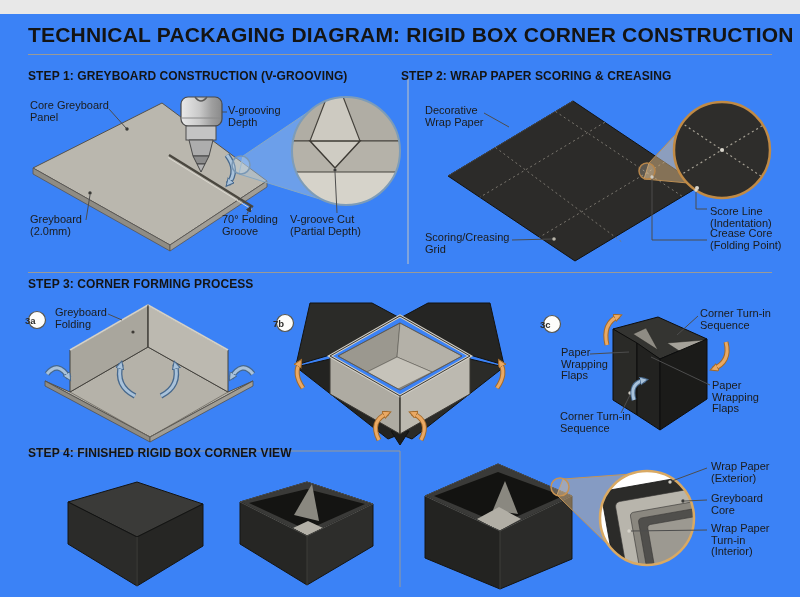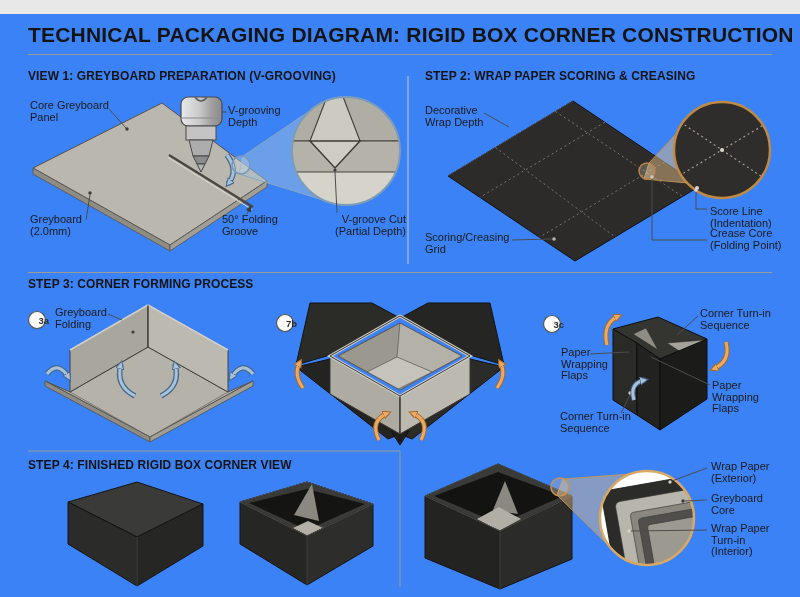--- a/index.html
+++ b/index.html
@@ -12,23 +12,23 @@
   .title{
     position:absolute;left:28px;top:9px;width:760px;
     font-size:21px;font-weight:bold;letter-spacing:.2px;color:#141414;white-space:nowrap;
   }
   .hdr{
     position:absolute;font-size:12px;font-weight:bold;letter-spacing:.1px;color:#141414;white-space:nowrap;
   }
   .lbl{
     position:absolute;font-size:11px;line-height:11.5px;color:#1b1b1a;white-space:pre-line;
   }
-  .lbl.center{text-align:right;}
+  .lbl.center{text-align:left;}
   .badge{
-    position:absolute;width:24px;text-align:right;
+    position:absolute;width:24px;text-align:left;
     font-size:9.5px;font-weight:bold;color:#2c2c2a;
   }
 </style>
 </head>
 <body>
 
 <div class="canvas">
 
 <svg class="art" width="800" height="597" viewBox="0 0 800 597">
   <defs>
@@ -295,38 +295,38 @@
       <polyline points="707,516 631,517"></polyline>
     </g>
     <circle cx="670" cy="468" r="1.7" fill="#cfccc4"></circle>
     <circle cx="683" cy="487" r="1.7" fill="#3a3a38"></circle>
     <circle cx="629" cy="517" r="1.7" fill="#d6d3ca"></circle>
   </g>
 </svg>
 
 <div class="title">TECHNICAL PACKAGING DIAGRAM: RIGID BOX CORNER CONSTRUCTION</div>
 
-<div class="hdr" style="left:28px;top:55px">VIEW 1: GREYBOARD PREPARATION (V-GROOVING)</div>
-<div class="hdr" style="left:425px;top:55px">STEP 2: WRAP PAPER SCORING &amp; CREASING</div>
+<div class="hdr" style="left:28px;top:55px">STEP 1: GREYBOARD CONSTRUCTION (V-GROOVING)</div>
+<div class="hdr" style="left:401px;top:55px">STEP 2: WRAP PAPER SCORING &amp; CREASING</div>
 <div class="hdr" style="left:28px;top:263px">STEP 3: CORNER FORMING PROCESS</div>
-<div class="hdr" style="left:28px;top:444px">STEP 4: FINISHED RIGID BOX CORNER VIEW</div>
+<div class="hdr" style="left:28px;top:432px">STEP 4: FINISHED RIGID BOX CORNER VIEW</div>
 
 <div class="lbl" style="left:30px;top:86px">Core Greyboard
 Panel</div>
 <div class="lbl" style="left:228px;top:91px">V-grooving
 Depth</div>
 <div class="lbl" style="left:30px;top:200px">Greyboard
 (2.0mm)</div>
-<div class="lbl" style="left:222px;top:200px">50° Folding
+<div class="lbl" style="left:222px;top:200px">70° Folding
 Groove</div>
 <div class="lbl center" style="left:290px;top:200px;width:116px">V-groove Cut
 (Partial Depth)</div>
 
 <div class="lbl" style="left:425px;top:91px">Decorative
-Wrap Depth</div>
+Wrap Paper</div>
 <div class="lbl" style="left:425px;top:218px">Scoring/Creasing
 Grid</div>
 <div class="lbl" style="left:710px;top:192px">Score Line
 (Indentation)</div>
 <div class="lbl" style="left:710px;top:214px">Crease Core
 (Folding Point)</div>
 
 <div class="badge" style="left:25px;top:300.5px">3a</div>
 <div class="badge" style="left:273px;top:303.5px">7b</div>
 <div class="badge" style="left:540px;top:304.5px">3c</div>

